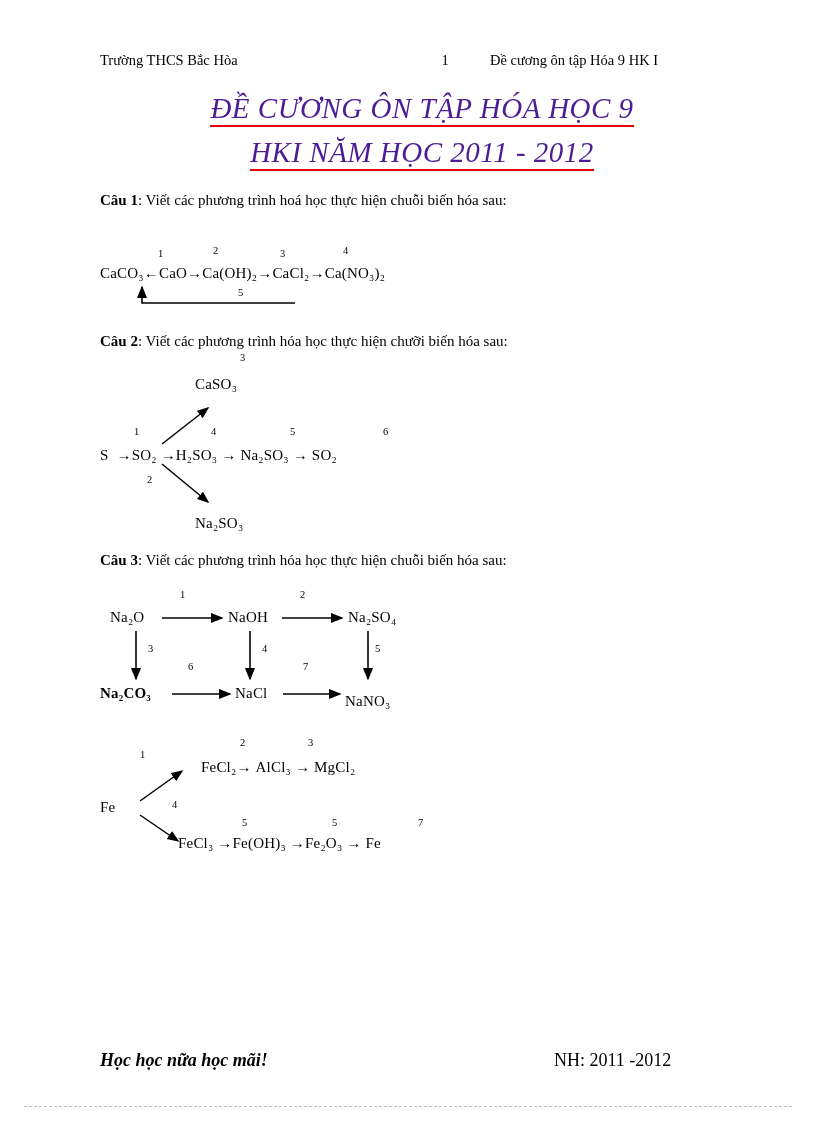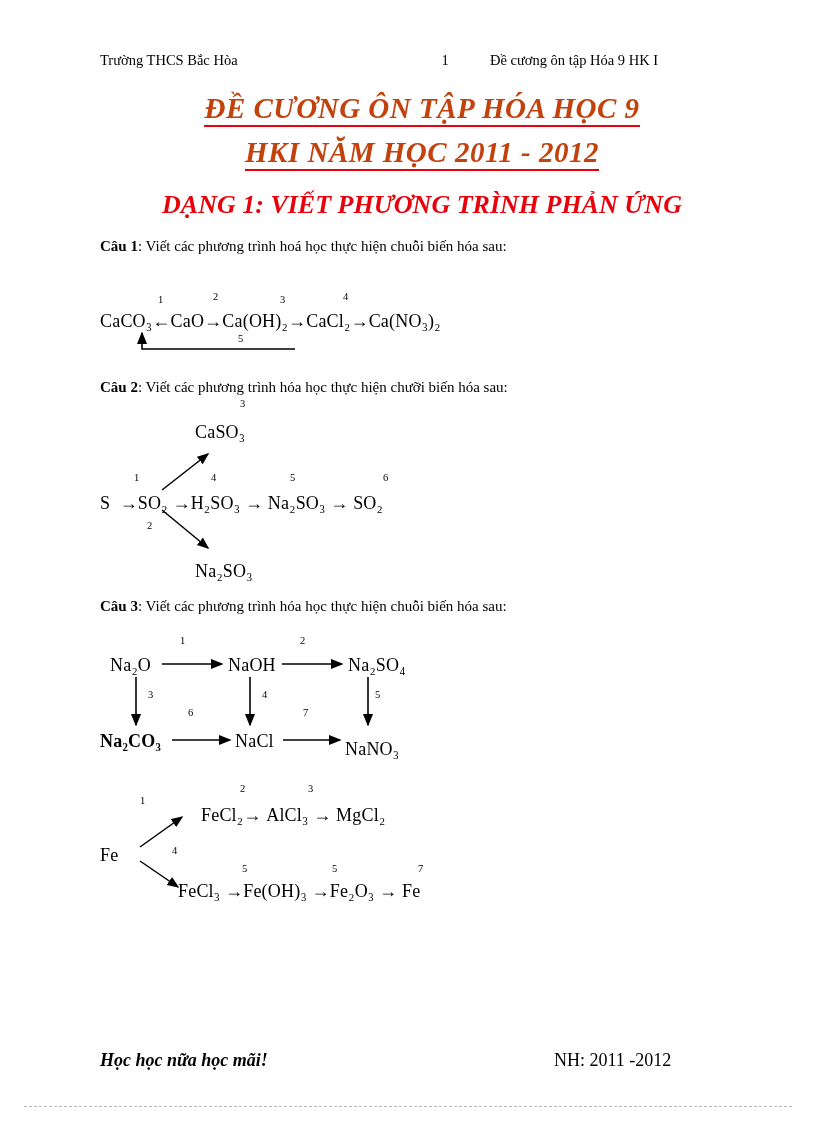--- a/index.html
+++ b/index.html
@@ -29,22 +29,22 @@
     font-size: 14.5px;
     margin-bottom: 6px;
   }
   .header .left { width: 300px; }
   .header .page-no { width: 90px; text-align: center; }
   .header .right { flex: 1; }
 
   
   .title-block { text-align: center; margin-top: 18px; }
   .title1, .title2 {
-    color: #c2410c;
-    font-weight: bold;
+    color: #4c1d95;
+    font-weight: normal;
     font-style: italic;
     font-size: 29px;
     letter-spacing: 0.5px;
     line-height: 1.5;
   }
   .title1 span, .title2 span {
     border-bottom: 2px solid #e8000b;
     padding-bottom: 1px;
   }
   .title3 {
@@ -59,21 +59,21 @@
 
   
   .q {
     font-size: 15px;
     margin-top: 18px;
   }
   .q b { font-weight: bold; }
 
   
   .chem {
-    font-size: 18px;
+    font-size: 15px;
     letter-spacing: 0.2px;
   }
   .lbl {
     font-size: 10.5px;
     position: absolute;
   }
 
   .diagram { position: relative; }
 
   
@@ -114,21 +114,20 @@
 
   <div class="header">
     <div class="left">Trường THCS  Bắc Hòa</div>
     <div class="page-no">1</div>
     <div class="right">Đề cương ôn tập Hóa 9 HK I</div>
   </div>
 
   <div class="title-block">
     <div class="title1"><span>ĐỀ CƯƠNG ÔN TẬP HÓA HỌC 9</span></div>
     <div class="title2"><span>HKI NĂM HỌC 2011 - 2012</span></div>
-    <div class="title3">DẠNG 1: VIẾT PHƯƠNG TRÌNH PHẢN ỨNG</div>
   </div>
 
   <div class="q">
     <b>Câu 1</b><span>: Viết các phương trình hoá học thực hiện chuỗi biến hóa sau:</span>
   </div>
 
   <div class="diagram" style="height:72px; margin-top:34px;">
     <div class="chem" style="position:absolute; left:0px; top:22px;">
       <span>CaCO₃</span><span>←</span><span>CaO</span><span>→</span><span>Ca(OH)₂</span><span>→</span><span>CaCl₂</span><span>→</span><span>Ca(NO₃)₂</span>
     </div>

